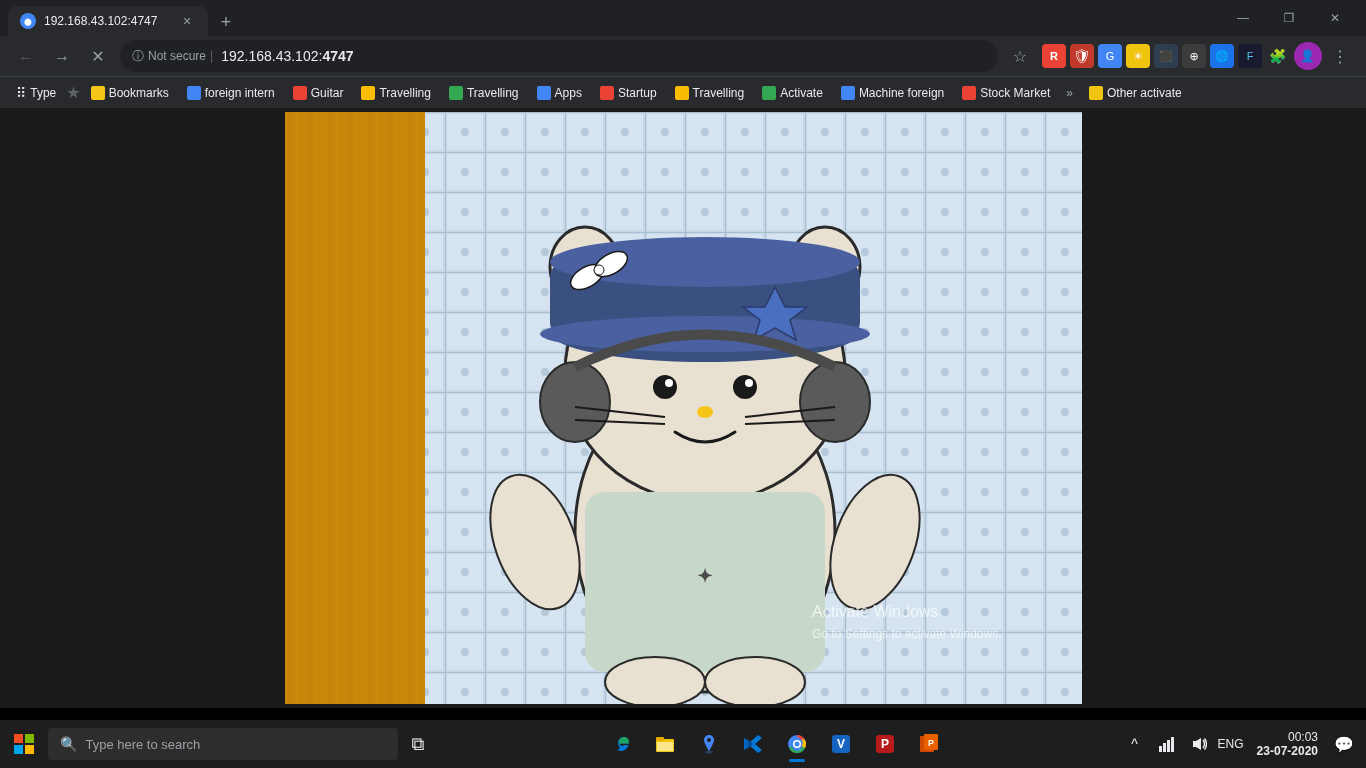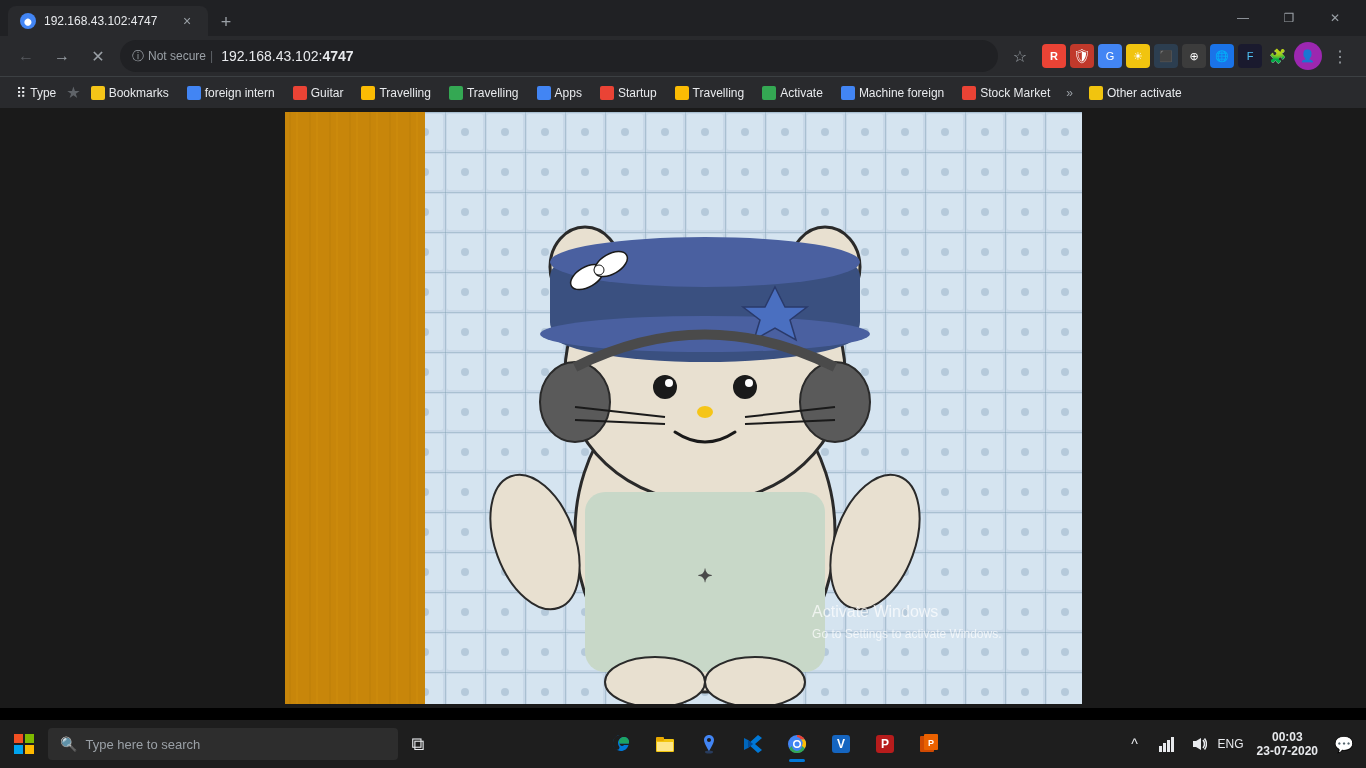--- a/index.html
+++ b/index.html
@@ -295,21 +295,21 @@
       cursor: pointer;
     }
     .clock {
       color: #e8eaed;
       font-size: 12px;
       text-align: right;
       cursor: pointer;
       padding: 4px 8px;
       border-radius: 4px;
     }
-    .clock-time { font-weight: 700; text-align: center; }
+    .clock-time { font-weight: 400; }
     .clock-date { font-weight: 700; }
     .notification-icon {
       width: 28px; height: 28px;
       display: flex; align-items: center; justify-content: center;
       font-size: 16px;
       color: #e8eaed;
       cursor: pointer;
     }
     .taskview-btn {
       width: 40px; height: 40px;

